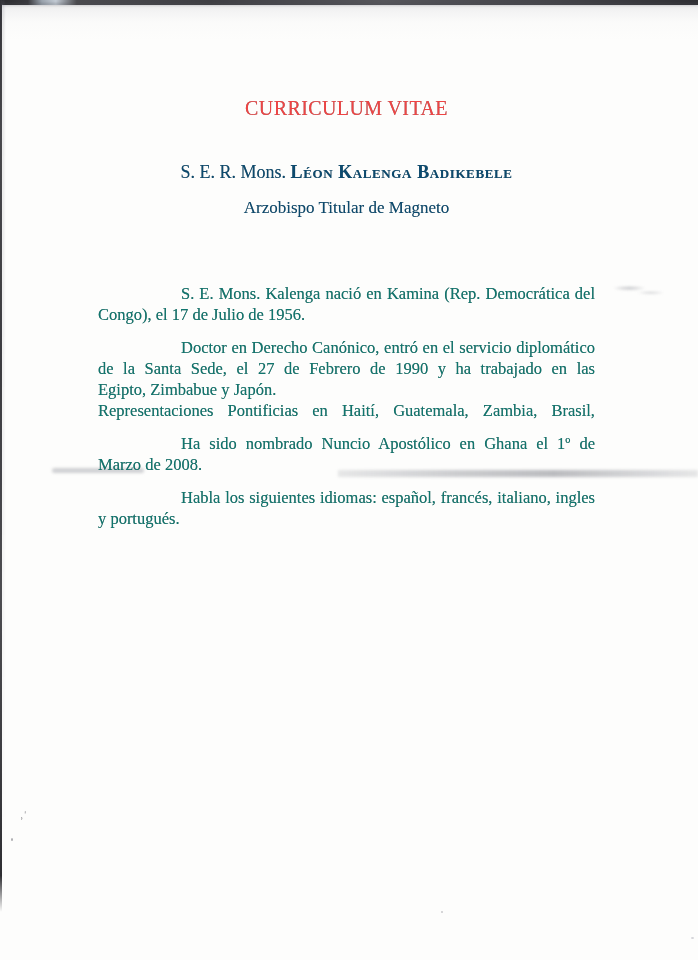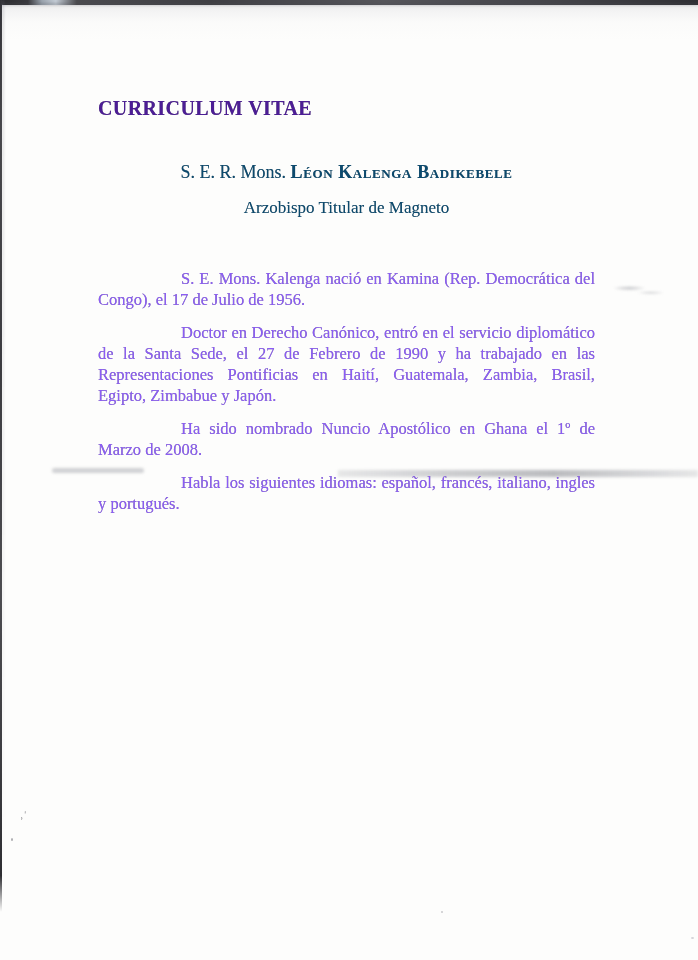--- a/index.html
+++ b/index.html
@@ -84,25 +84,25 @@
   }
   .speck-1 { position: absolute; left: 441px; top: 911px; width: 2px; height: 2px; background: #c9c9cd; border-radius: 50%; }
   .speck-2 { position: absolute; left: 691px; top: 937px; width: 3px; height: 2px; background: #d4d4d8; border-radius: 50%; }
 
   
   .column {
     position: absolute; left: 98px; width: 497px;
   }
   .title {
     top: 97px;
-    text-align: left;
-    font-weight: bold;
+    text-align: center;
+    font-weight: normal;
     font-size: 20px;
     letter-spacing: 0.4px;
-    color: #4c1d95;
+    color: #ef4444;
     text-shadow: 0 0 0.5px rgba(30,30,32,0.55);
   }
   .name-line {
     top: 162px;
     text-align: center;
     font-size: 18px;
     color: #0c4a6e;
     text-shadow: 0 0 0.4px rgba(30,30,32,0.45);
   }
   .name-line .name {
@@ -111,24 +111,24 @@
     letter-spacing: 0.6px;
   }
   .subtitle {
     top: 198px;
     text-align: center;
     font-size: 17px;
     color: #0c4a6e;
     text-shadow: 0 0 0.4px rgba(30,30,32,0.4);
   }
   .body-text {
-    top: 268px;
+    top: 283px;
     font-size: 16.5px;
     line-height: 21px;
-    color: #8b5cf6;
+    color: #0f766e;
     text-shadow: 0 0 0.45px rgba(30,30,32,0.5);
   }
   .para { margin: 0 0 12px 0; }
   .para:last-child { margin-bottom: 4px; }
   .line {
     text-align: justify;
     text-align-last: justify;
     height: 21px;
     overflow: hidden;
   }
@@ -161,22 +161,22 @@
   <div class="column subtitle">Arzobispo Titular de Magneto</div>
 
   <div class="column body-text">
       <div class="para">
         <div class="line first">S. E. Mons. Kalenga nació en Kamina (Rep. Democrática del</div>
         <div class="line last">Congo), el 17 de Julio de 1956.</div>
       </div>
       <div class="para">
         <div class="line first">Doctor en Derecho Canónico, entró en el servicio diplomático</div>
         <div class="line">de la Santa Sede, el 27 de Febrero de 1990 y ha trabajado en las</div>
+        <div class="line last">Egipto, Zimbabue y Japón.</div>
         <div class="line">Representaciones Pontificias en Haití, Guatemala, Zambia, Brasil,</div>
-        <div class="line last">Egipto, Zimbabue y Japón.</div>
       </div>
       <div class="para">
         <div class="line first">Ha sido nombrado Nuncio Apostólico en Ghana el 1º de</div>
         <div class="line last">Marzo de 2008.</div>
       </div>
       <div class="para">
         <div class="line first">Habla los siguientes idiomas: español, francés, italiano, ingles</div>
         <div class="line last">y portugués.</div>
       </div>
     </div>

